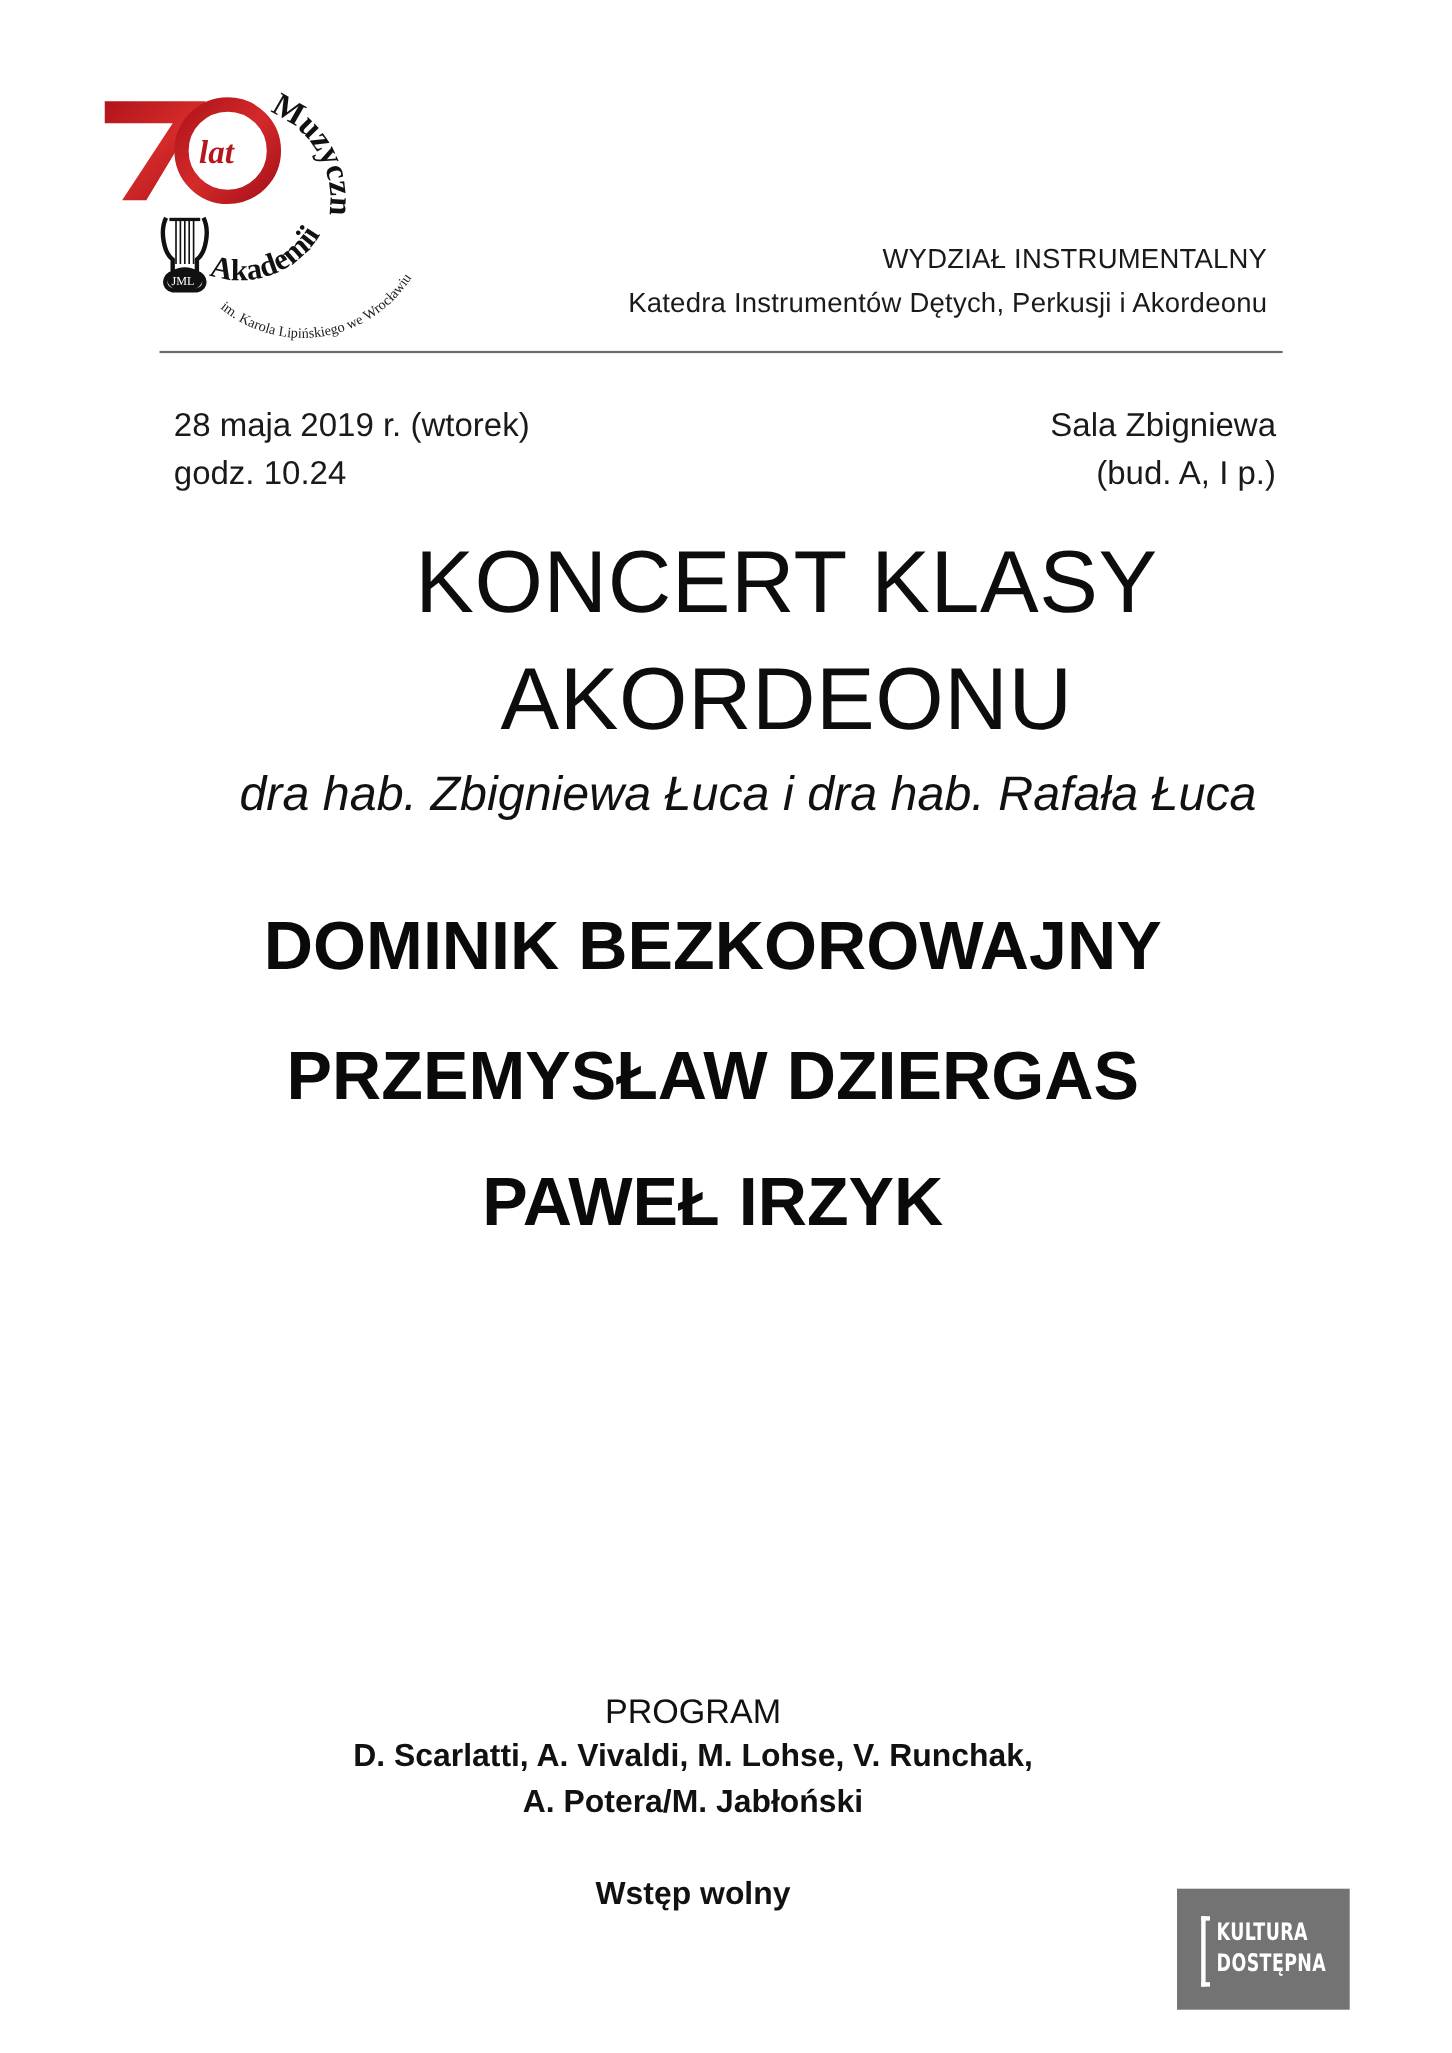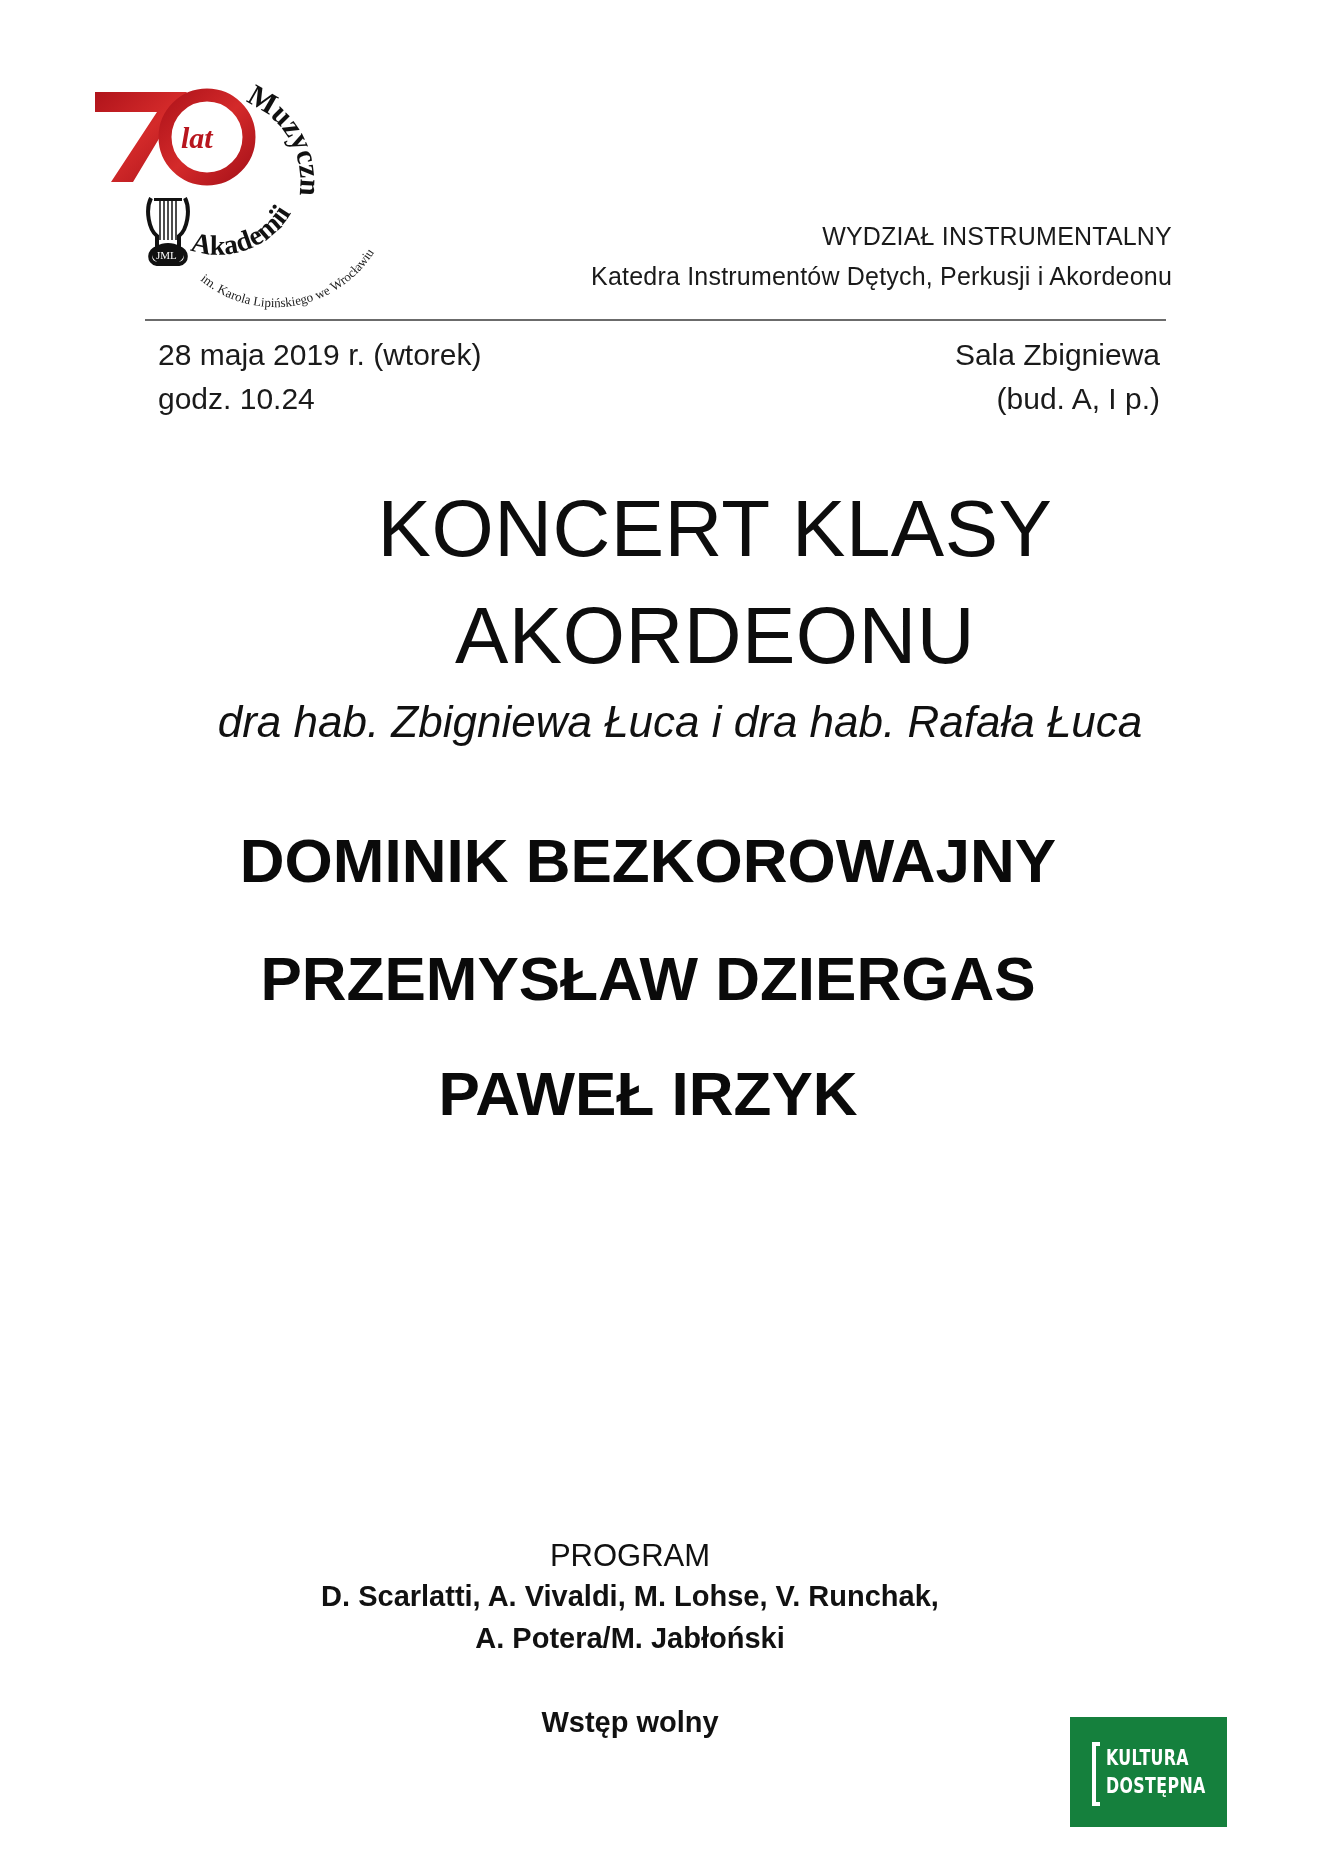--- a/index.html
+++ b/index.html
@@ -3,27 +3,27 @@
 <meta charset="utf-8">
 <style>
   html, body { margin:0; padding:0; background:#ffffff; }
   body { width:1320px; height:1866px; position:relative; overflow:hidden; color:#111; }
   .abs { position:absolute; }
   .calibri { font-family:"Liberation Sans","DejaVu Sans",sans-serif; }
   .arial { font-family:"Liberation Sans",sans-serif; }
 
   #logo { left:95px; top:40px; width:280px; height:270px;text-decoration:underline; }
 
-  .dept { right:148px; text-align:right; font-size:25px; color:#1a1a1a; white-space:nowrap; letter-spacing:0.2px;}
+  .dept { right:168px; text-align:right; font-size:25px; color:#1a1a1a; white-space:nowrap; letter-spacing:0.2px;}
   #dept-title { top:222px; }
   #dept-sub { top:262px; }
 
   #sep { left:145px; top:319px; width:1021px; height:2px; background:#6b6b6b; }
 
-  .meta { font-size:30px; color:#1a1a1a; white-space:nowrap; }
+  .meta { font-size:30px; color:#1a1a1a; white-space:nowrap;margin-top:32px; }
   #date { left:158px; top:338px; }
   #time { left:158px; top:382px; }
   #venue { right:160px; top:338px; text-align:right; }
   #venue-sub { right:160px; top:382px; text-align:center; }
 
   .center { left:0; width:1320px; text-align:center; white-space:nowrap; }
   .title { font-size:80px; font-weight:normal; color:#0d0d0d; letter-spacing:0.5px; }
   #title1 { top:483px; left:55px; }
   #title2 { top:590px; left:55px; }
   #subtitle { top:697px; left:20px; font-size:44px; font-style:italic; color:#111; }
@@ -32,21 +32,21 @@
   #name1 { top:825px; left:-12px; }
   #name2 { top:943px; left:-12px; }
   #name3 { top:1058px; left:-12px; }
 
   #program-label { top:1538px; left:-30px; font-size:31px; color:#111; }
   .composers { font-size:29px; font-weight:bold; color:#111; left:-30px; }
   #comp1 { top:1580px; }
   #comp2 { top:1622px; }
   #entry { top:1706px; left:-30px; font-size:29px; font-weight:bold; color:#111; }
 
-  #kd-badge { left:1070px; top:1717px; width:157px; height:110px; background:#15803d; }
+  #kd-badge { left:1070px; top:1717px; width:157px; height:110px; background:#737373; }
   #kd-bracket { left:22px; top:25px; width:8px; height:64px; border:4px solid #fff; border-right:none; box-sizing:border-box; }
   .kd-text { left:36px; color:#fff; font-family:"DejaVu Sans",sans-serif; font-weight:bold; font-size:22px; letter-spacing:0.5px; transform:scaleX(0.72); transform-origin:left top; white-space:nowrap; }
   #kd-line1 { top:28px; }
   #kd-line2 { top:56px; }
 </style>
 </head>
 <body>
 
 <div id="logo" class="abs">
   <svg width="280" height="270" viewBox="0 0 280 270">

